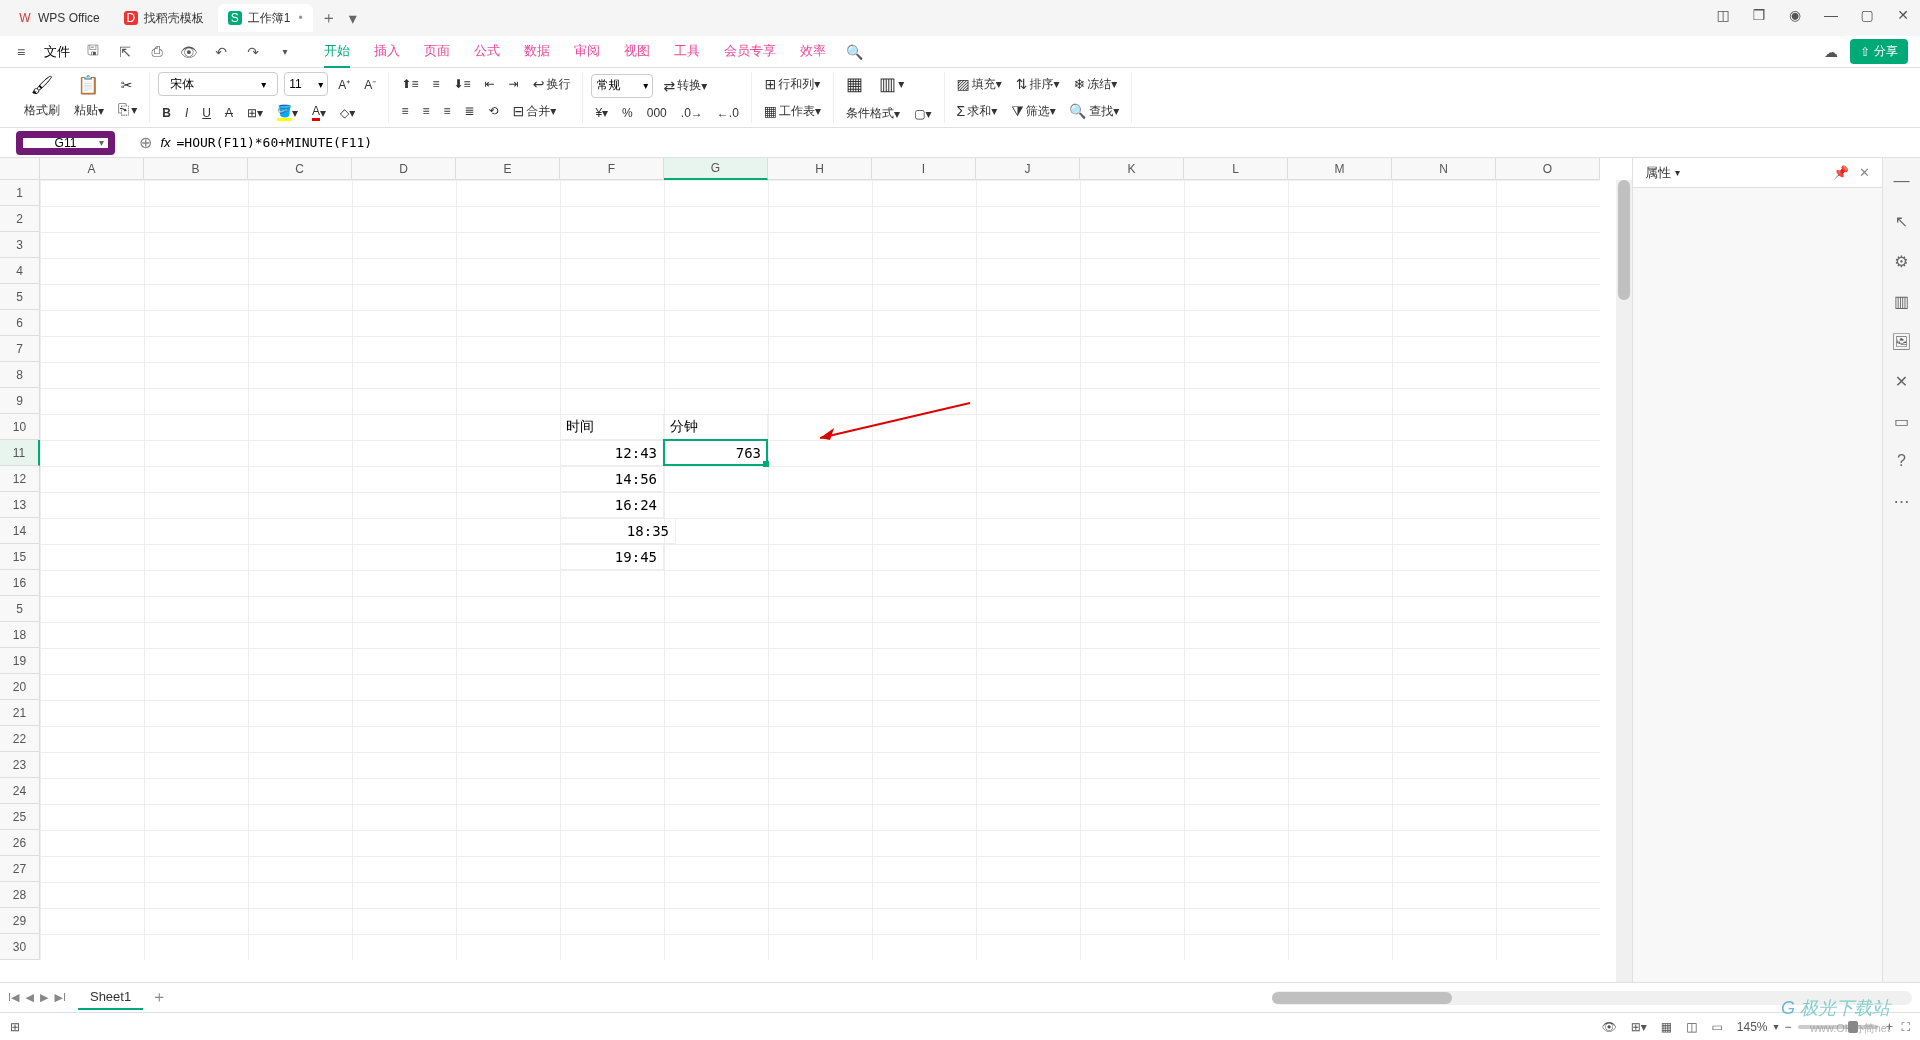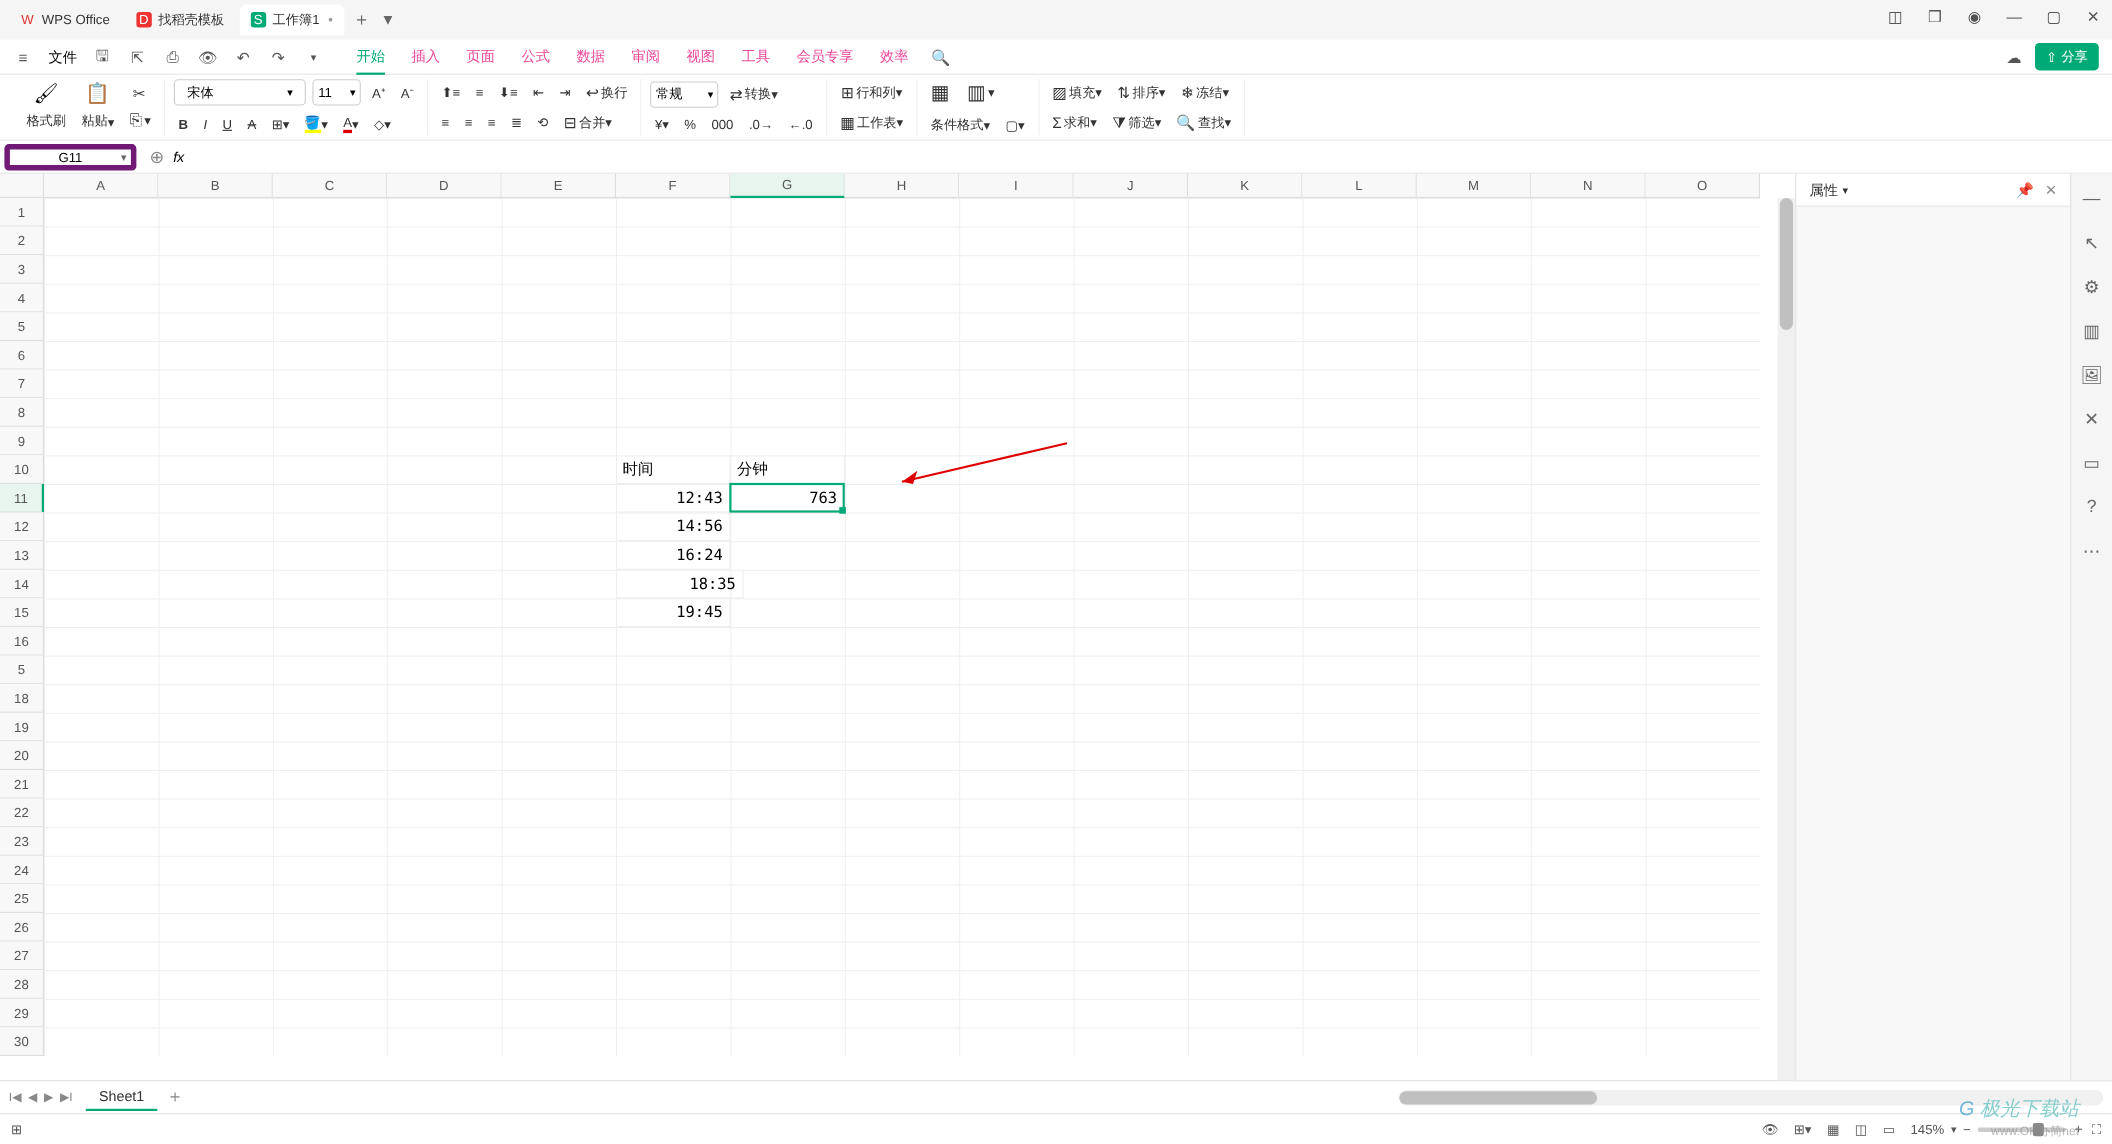--- a/index.html
+++ b/index.html
@@ -26,21 +26,21 @@
 .rgroup { display:flex; flex-direction:column; align-items:center; justify-content:center; padding:0 8px; height:100%; border-right:1px solid #eee; }
 .rbtn { display:flex; align-items:center; justify-content:center; font-size:12px; color:#333; cursor:pointer; padding:2px 4px; border-radius:3px; }
 .rbtn .ic { font-size:14px; margin-right:2px; }
 .rcol { display:flex; flex-direction:column; gap:4px; }
 .rrow { display:flex; gap:6px; align-items:center; }
 .font-sel { border:1px solid #ccc; border-radius:4px; height:24px; width:120px; font-size:12px; padding:0 11px; display:flex; align-items:center; justify-content:space-between; cursor:pointer; }
 .size-sel { border:1px solid #ccc; border-radius:4px; height:24px; width:44px; font-size:12px; padding:0 4px; display:flex; align-items:center; justify-content:space-between; cursor:pointer; }
 .num-sel { border:1px solid #ccc; border-radius:4px; height:24px; width:62px; font-size:12px; padding:0 4px; display:flex; align-items:center; justify-content:space-between; cursor:pointer; }
 
 .fbar { height:30px; background:#fff; border-bottom:1px solid #e0e0e0; display:flex; align-items:center; }
-.namebox { width:120px; height:24px; border:5px solid #701a75; border-radius:4px; margin:0 4px; display:flex; align-items:center; justify-content:center; font-size:12px; position:relative; }
+.namebox { width:99px; height:24px; border:7px solid #701a75; border-radius:4px; margin:0 16px; display:flex; align-items:center; justify-content:center; font-size:12px; position:relative; }
 .namebox .dd { position:absolute; right:4px; font-size:10px; color:#666; }
 .fx { display:flex; align-items:center; gap:8px; margin-left:8px; }
 .fx-input { flex:1; height:24px; border:none; font-size:13px; font-family:monospace; padding:0 6px; outline:none; }
 
 .workspace { display:flex; height:calc(100% - 36px - 32px - 60px - 30px - 30px - 28px); background:#fff; }
 .sheet { flex:1; position:relative; overflow:hidden; }
 .corner { position:absolute; left:0; top:0; width:40px; height:22px; background:#f8f8f8; border-right:1px solid #ddd; border-bottom:1px solid #ddd; z-index:3; }
 .colheads { position:absolute; left:40px; top:0; height:22px; display:flex; z-index:2; }
 .colhead { width:104px; height:22px; background:#f8f8f8; border-right:1px solid #ddd; border-bottom:1px solid #ddd; display:flex; align-items:center; justify-content:center; font-size:12px; color:#555; cursor:pointer; }
 .colhead.sel { background:#e8f5ee; border-bottom:2px solid #0a7; }
@@ -272,20 +272,21 @@
 
 <div class="fbar">
   <div class="namebox">
     <span>G11</span>
     <span class="dd">▾</span>
   </div>
   <div class="fx">
     <span style="color:#888;">⊕</span>
     <span style="font-style:italic;font-size:13px;">fx</span>
   </div>
+  <input class="fx-input" style="width: 1380px;" value="=HOUR(F11)*60+MINUTE(F11)">
 </div>
 
 <div class="workspace">
   <div class="sheet">
     <div class="corner"></div>
     <div class="colheads" id="colheads">
         <div class="colhead">A</div>
         <div class="colhead">B</div>
         <div class="colhead">C</div>
         <div class="colhead">D</div>

